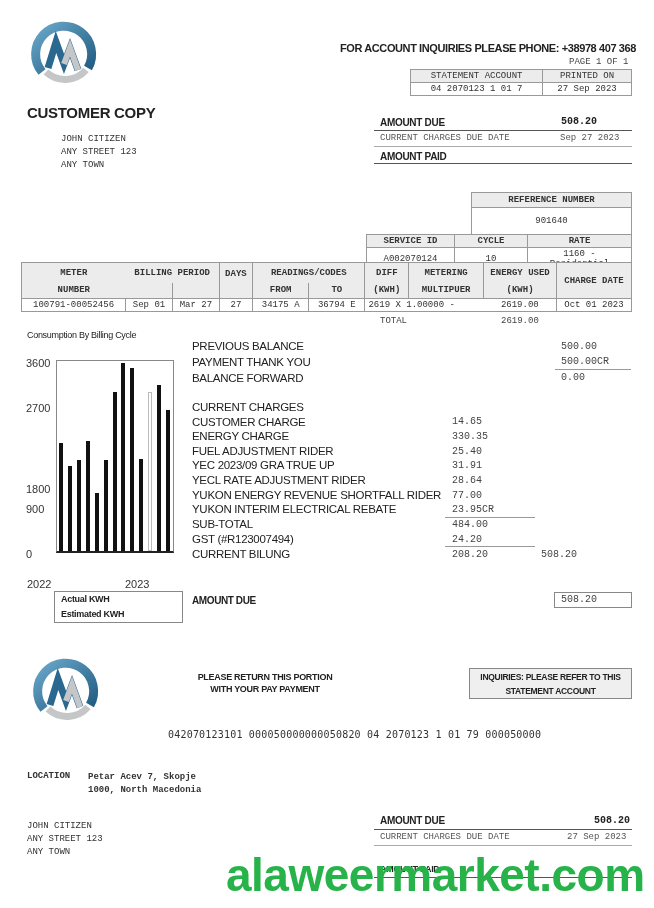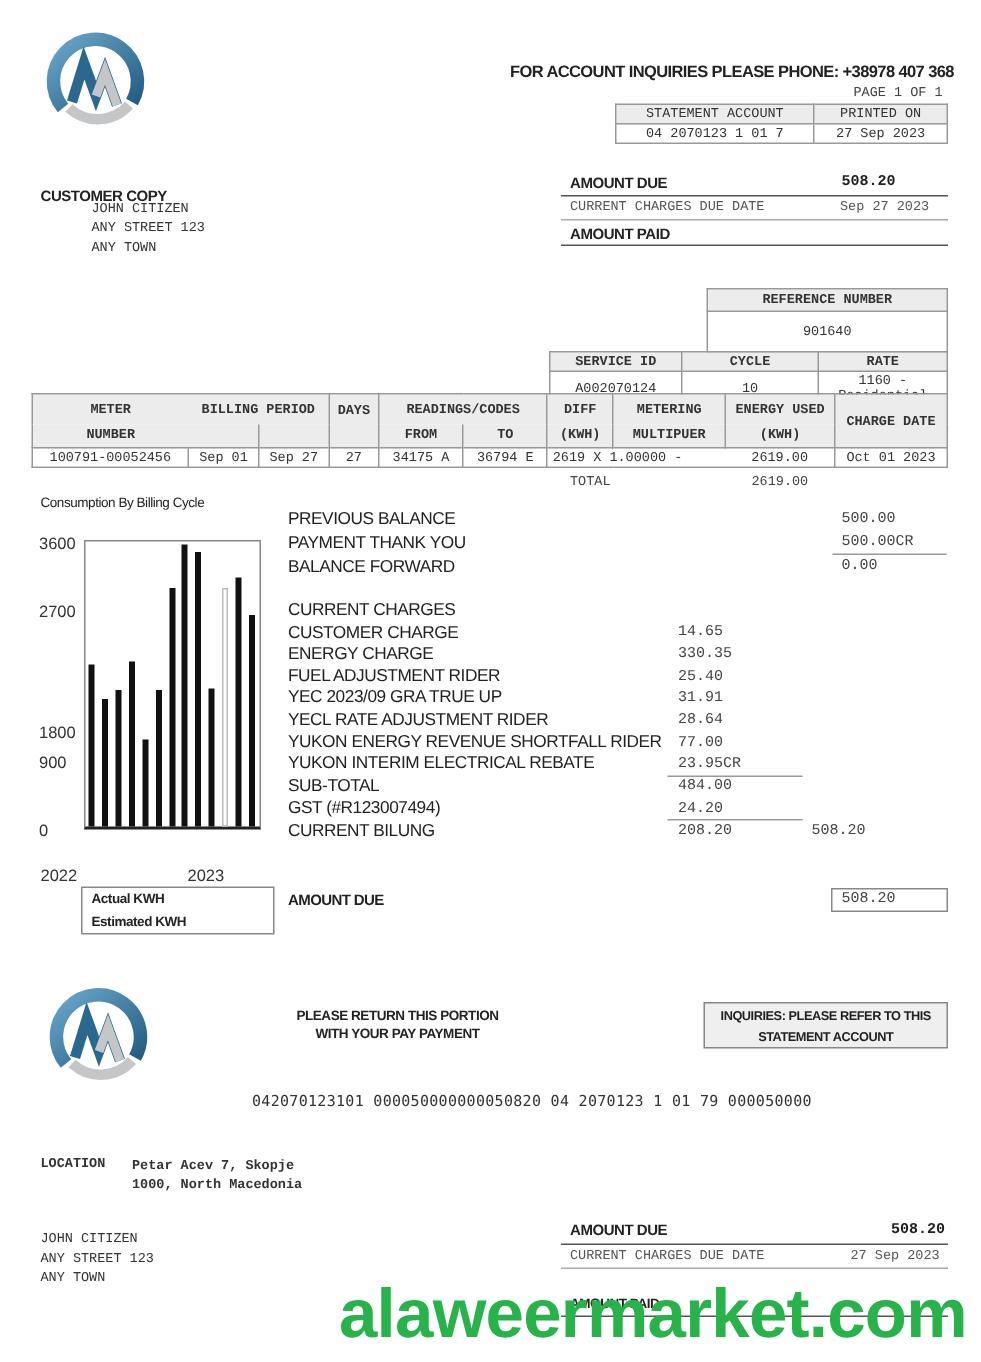--- a/index.html
+++ b/index.html
@@ -29,21 +29,21 @@
         <stop offset="0" stop-color="#6aa7c9"></stop>
           <stop offset="1" stop-color="#1f5a80"></stop>
       </linearGradient>
     </defs>
     <path d="M12 52 A28 28 0 1 1 58 48" fill="none" stroke="url(#lg1)" stroke-width="9"></path>
     <path d="M16 52 A28 28 0 0 0 56 50" fill="none" stroke="#c4c6c8" stroke-width="7"></path>
     <path d="M18 48 L26 22 L34 44 L40 28 L48 50" fill="none" stroke="#2a6890" stroke-width="7" stroke-linejoin="miter"></path>
     <path d="M34 44 L40 28 L48 50" fill="none" stroke="#c4c6c8" stroke-width="6"></path>
   </svg>
 </div>
-<div class="abs sans bold" style="left:27px;top:104px;font-size:10px;letter-spacing:-0.3px;margin-top:22px;">CUSTOMER COPY</div>
+<div class="abs sans bold" style="left:27px;top:104px;font-size:15px;letter-spacing:-0.3px;">CUSTOMER COPY</div>
 
 <div class="abs serifmono" style="left:61px;top:133px;font-size:9px;line-height:13px;color:#333;">
   <div>JOHN CITIZEN</div>
   <div>ANY STREET 123</div>
   <div>ANY TOWN</div>
 </div>
 
 <div class="abs sans bold" style="left:340px;top:42px;font-size:11px;letter-spacing:-0.4px;">FOR ACCOUNT INQUIRIES PLEASE PHONE: +38978 407 368</div>
 <div class="abs serifmono" style="left:569px;top:57px;font-size:9px;color:#444;">PAGE 1 OF 1</div>
 
@@ -77,21 +77,21 @@
   <tr>
         <td style="height:27px;">901640</td>
       </tr>
 </tbody>
   </table>
 
 <table class="tbl abs" style="left:366px;top:234px;width:266px;">
   <tbody>
       <tr>
     <td class="hd" style="width:88px;">SERVICE ID</td>
-    <td class="hd" style="width:91px;">CYCLE</td>
+    <td class="hd" style="width:73px;">CYCLE</td>
     <td class="hd">RATE</td>
   </tr>
   <tr>
     <td>A002070124</td>
     <td>10</td>
     <td>1160 - Residential</td>
   </tr>
 </tbody>
   </table>
 
@@ -113,21 +113,21 @@
     <td class="hd" style="border-top:none;width:45px;"></td>
     <td class="hd" style="border-top:none;width:54px;">FROM</td>
     <td class="hd" style="border-top:none;width:54px;">TO</td>
     <td class="hd" style="border-top:none;">(KWH)</td>
     <td class="hd" style="border-top:none;">MULTIPUER</td>
     <td class="hd" style="border-top:none;">(KWH)</td>
   </tr>
   <tr>
     <td>100791-00052456</td>
     <td>Sep 01</td>
-    <td>Sep 27</td>
+    <td>Mar 27</td>
     <td>27</td>
     <td>34175 A</td>
     <td>36794 E</td>
     <td colspan="2" style="text-align:left;border-right:none;">2619 X 1.00000  -</td>
     <td style="border-left:none;">2619.00</td>
     <td>Oct 01 2023</td>
   </tr>
 </tbody>
   </table>
 <div class="abs serifmono" style="left:380px;top:316px;font-size:9px;color:#444;">TOTAL</div>

